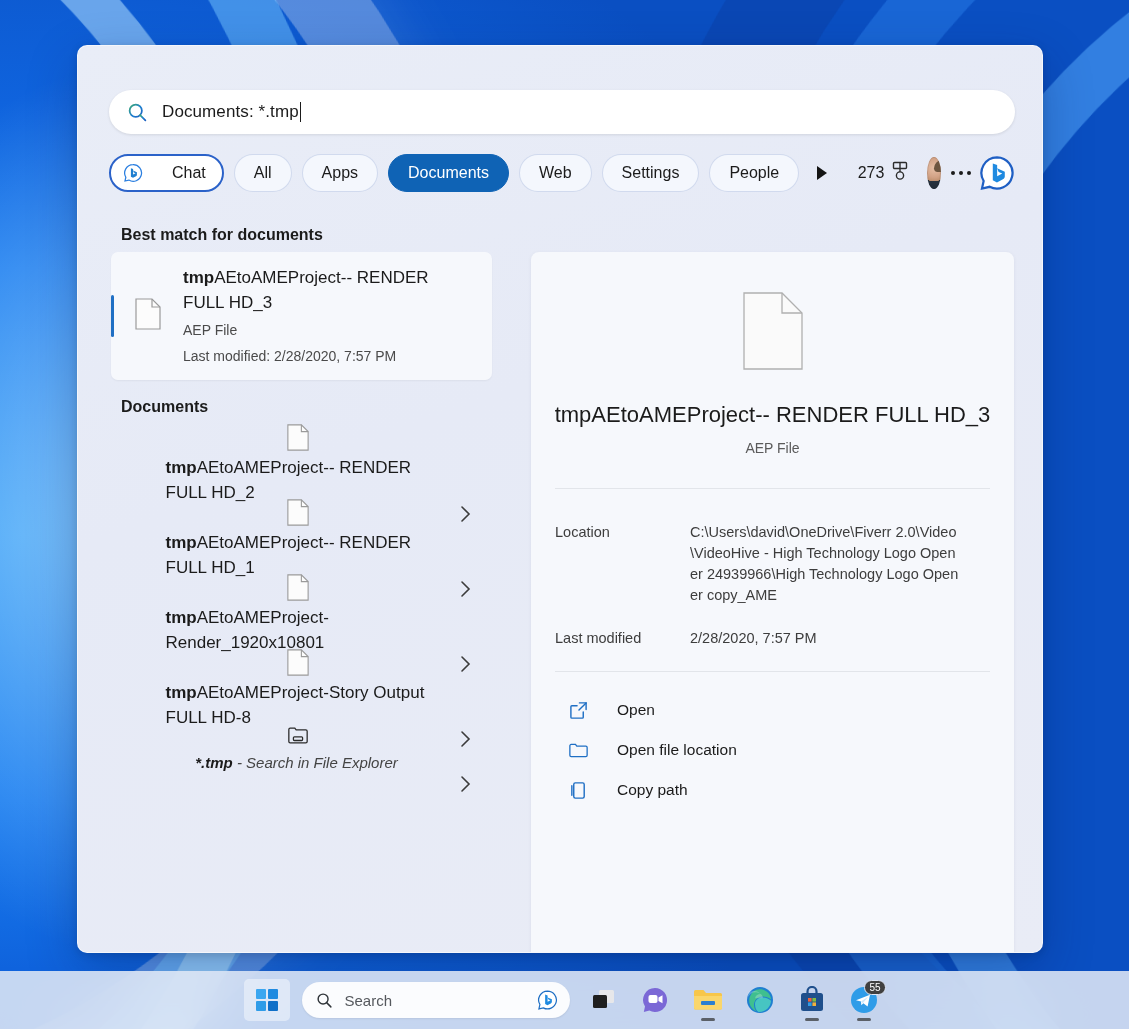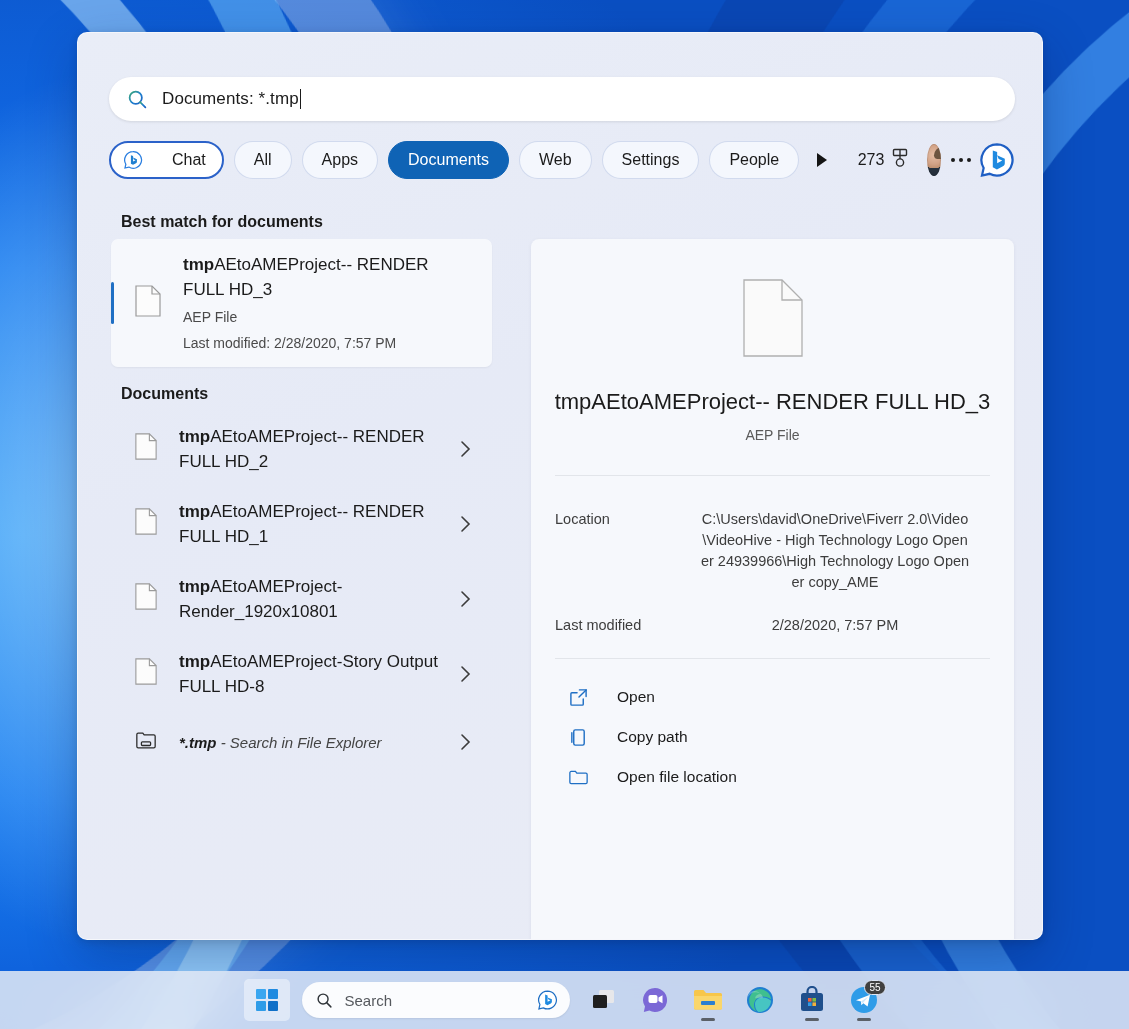--- a/index.html
+++ b/index.html
@@ -73,21 +73,21 @@
   .glow {
     position: absolute;
     width: 620px; height: 900px;
     left: -180px; top: 60px;
     background: radial-gradient(ellipse at center, rgba(255,255,255,0.42) 0%, rgba(255,255,255,0) 70%);
   }
 
   
   .search-panel {
     position: absolute;
-    left: 77px; top: 32px;
+    left: 77px; top: 45px;
     width: 966px; height: 908px;
     background: linear-gradient(160deg, #e9edf7 0%, #e6eaf6 40%, #e9ecf6 100%);
     border-radius: 10px;
     box-shadow: 0 18px 50px rgba(0,30,90,0.30), 0 2px 8px rgba(0,0,0,0.14);
     border: 1px solid rgba(255,255,255,0.55);
     overflow: hidden;
   }
 
   
   .searchbox {
@@ -225,20 +225,21 @@
   .bm-sub { font-size: 14px; color: #4a4a4a; margin-top: 4px; line-height: 22px; }
 
   .doclist { margin-top: 2px; }
   .docitem {
     display: flex; align-items: center;
     height: 75px;
     margin: 0 14px 0 33px;
     padding: 0 10px 0 0;
     border-radius: 6px;
     cursor: default;
+    flex-direction: column;
   }
   .docitem .d-icon { margin: 0 22px 0 24px; flex: none; }
   .docitem .d-label {
     flex: 1;
     font-size: 17px; color: #1b1b1b; line-height: 25px;
     max-width: 262px;
   }
   .docitem .d-label b { font-weight: bold; }
   .chev { flex: none; margin-left: auto; margin-right: 10px; display: flex; }
   .docitem.explorer { height: 62px; font-style: italic; }
@@ -280,21 +281,20 @@
   .metalabel {
     width: 135px; flex: none;
     font-size: 14.5px; color: #3d3d3d;
     line-height: 21px;
   }
   .metaval {
     font-size: 14.5px; color: #3d3d3d;
     line-height: 21px;
     width: 290px;
     white-space: pre-line;
-    text-align: center;
   }
   .actions { margin: 18px 24px 0 24px; }
   .action {
     display: flex; align-items: center;
     height: 40px;
     cursor: default;
   }
   .action .a-icon { width: 36px; display: flex; justify-content: flex-start; margin-left: 14px; }
   .action .a-label { font-size: 15.5px; color: #1b1b1b; margin-left: 12px; }
 
@@ -587,34 +587,34 @@
             <svg width="19" height="19" viewBox="0 0 20 20">
               <path d="M11 2h7v7" fill="none" stroke="#1f6fc4" stroke-width="1.5" stroke-linecap="round"></path>
               <path d="M18 2l-7.5 7.5" fill="none" stroke="#1f6fc4" stroke-width="1.5" stroke-linecap="round"></path>
               <path d="M15 11.5V17a1 1 0 0 1-1 1H3a1 1 0 0 1-1-1V6a1 1 0 0 1 1-1h5.5" fill="none" stroke="#1f6fc4" stroke-width="1.5" stroke-linecap="round"></path>
             </svg>
           </span>
           <span class="a-label">Open</span>
         </div>
         <div class="action">
           <span class="a-icon">
+            <svg width="19" height="19" viewBox="0 0 22 20">
+              <path d="M1 4.5A1.5 1.5 0 0 1 2.5 3h5L9 5h10.5A1.5 1.5 0 0 1 21 6.5v9A1.5 1.5 0 0 1 19.5 17h-17A1.5 1.5 0 0 1 1 15.5z" fill="none" stroke="#1f6fc4" stroke-width="1.5"></path>
+            </svg>
+          </span>
+          <span class="a-label">Open file location</span>
+        </div>
+        <div class="action">
+          <span class="a-icon">
             <svg width="19" height="19" viewBox="0 0 18 20">
               <rect x="4" y="2" width="11" height="16" rx="1.6" fill="none" stroke="#1f6fc4" stroke-width="1.5"></rect>
               <path d="M2 5v10" fill="none" stroke="#1f6fc4" stroke-width="1.5" stroke-linecap="round"></path>
             </svg>
           </span>
           <span class="a-label">Copy path</span>
-        </div>
-        <div class="action">
-          <span class="a-icon">
-            <svg width="19" height="19" viewBox="0 0 22 20">
-              <path d="M1 4.5A1.5 1.5 0 0 1 2.5 3h5L9 5h10.5A1.5 1.5 0 0 1 21 6.5v9A1.5 1.5 0 0 1 19.5 17h-17A1.5 1.5 0 0 1 1 15.5z" fill="none" stroke="#1f6fc4" stroke-width="1.5"></path>
-            </svg>
-          </span>
-          <span class="a-label">Open file location</span>
         </div>
       </div>
     </div>
 
   </div>
 </div>
 
 <div class="taskbar">
 
   <div class="tb-start">

